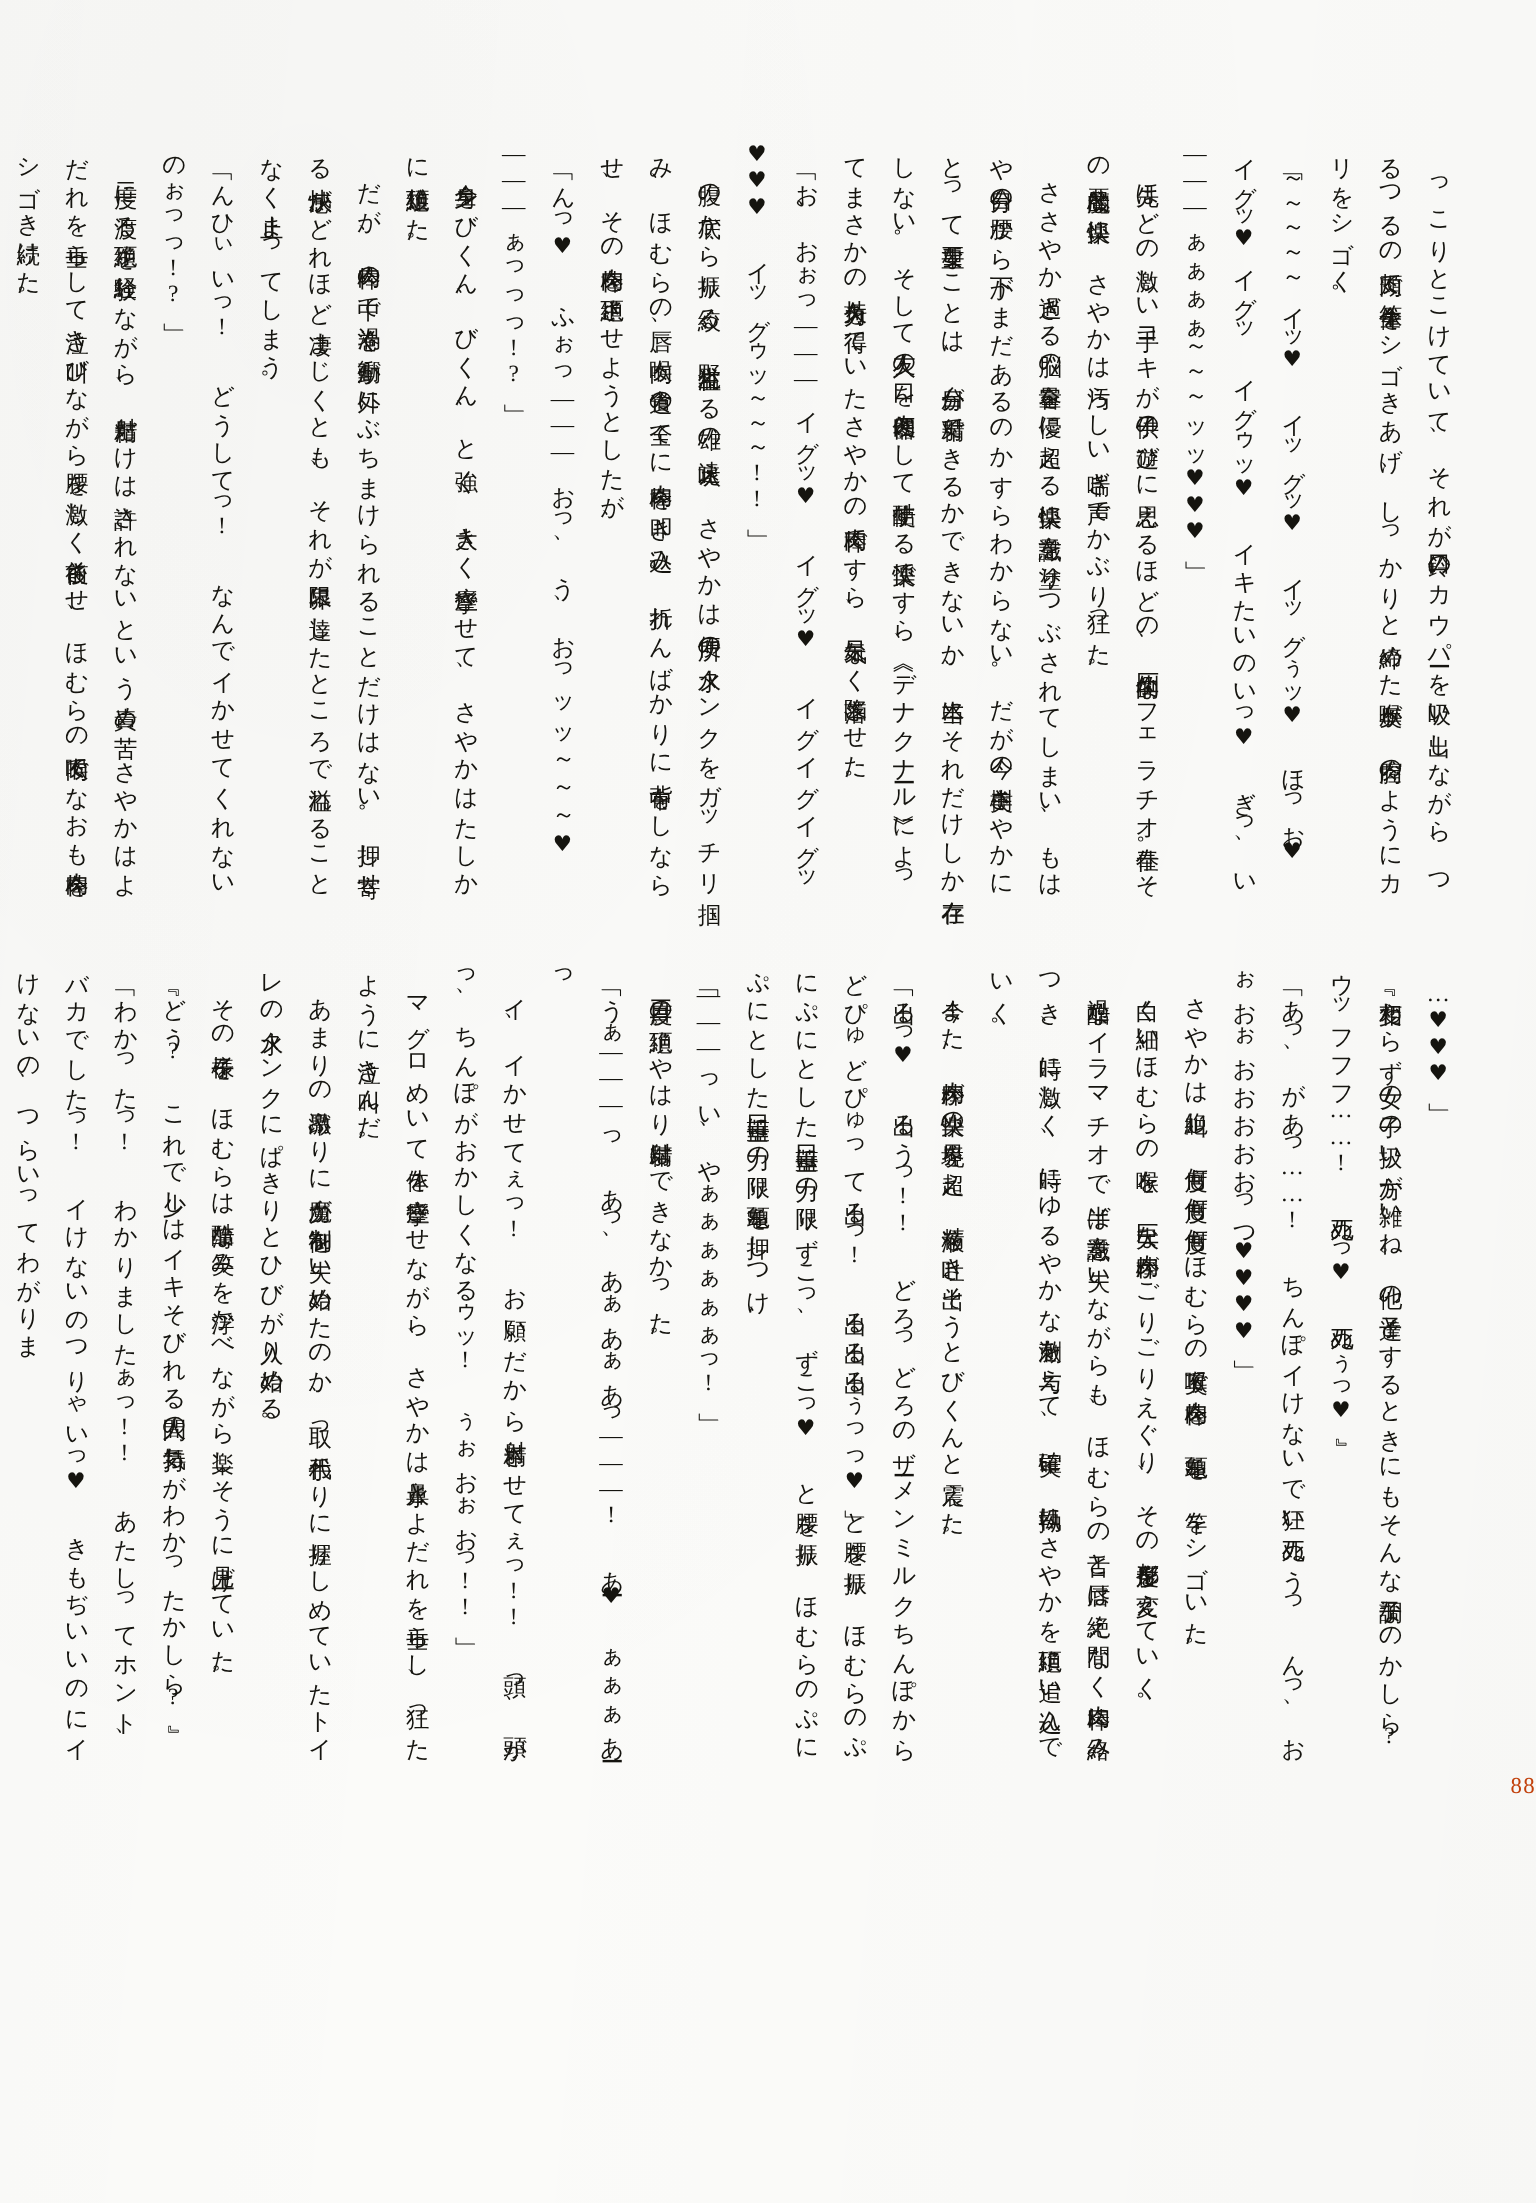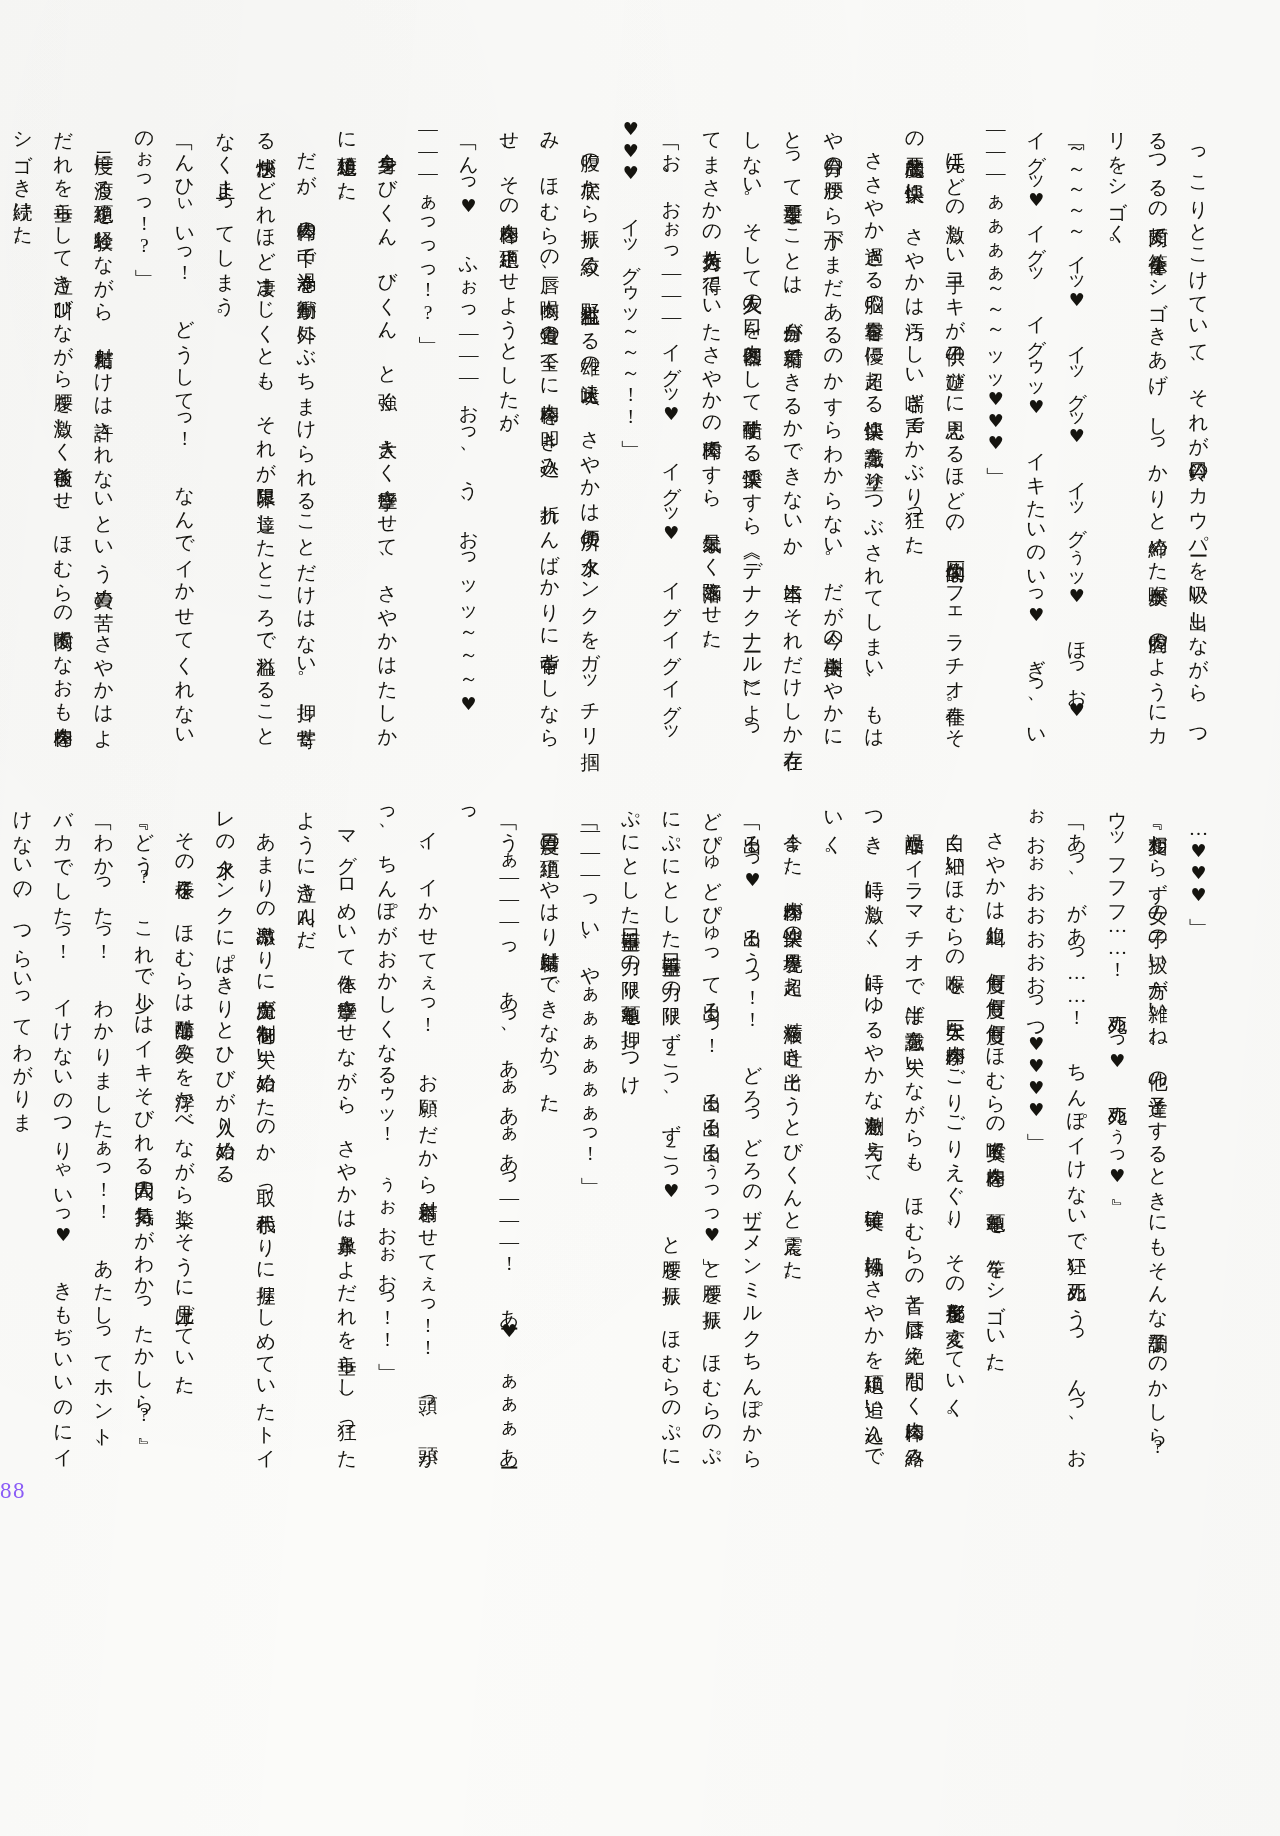--- a/index.html
+++ b/index.html
@@ -69,24 +69,24 @@
     font-family: "DejaVu Sans", sans-serif;
     font-size: 0.92em;
     line-height: 1;
   }
 
   .pagenum {
     position: absolute;
     left: 0;
     right: 0;
     top: 1478px;
-    text-align: left;
-    font-size: 23px;
+    text-align: right;
+    font-size: 19px;
     letter-spacing: 0.06em;
-    color: #8b5cf6;
+    color: #c2410c;
     font-family: "Liberation Serif", "DejaVu Serif", serif;
   }
 </style>
 </head>
 <body>
 
 <div class="page">
   <div class="paper-grain"></div>
 
   <div class="textblock" id="block-upper">

